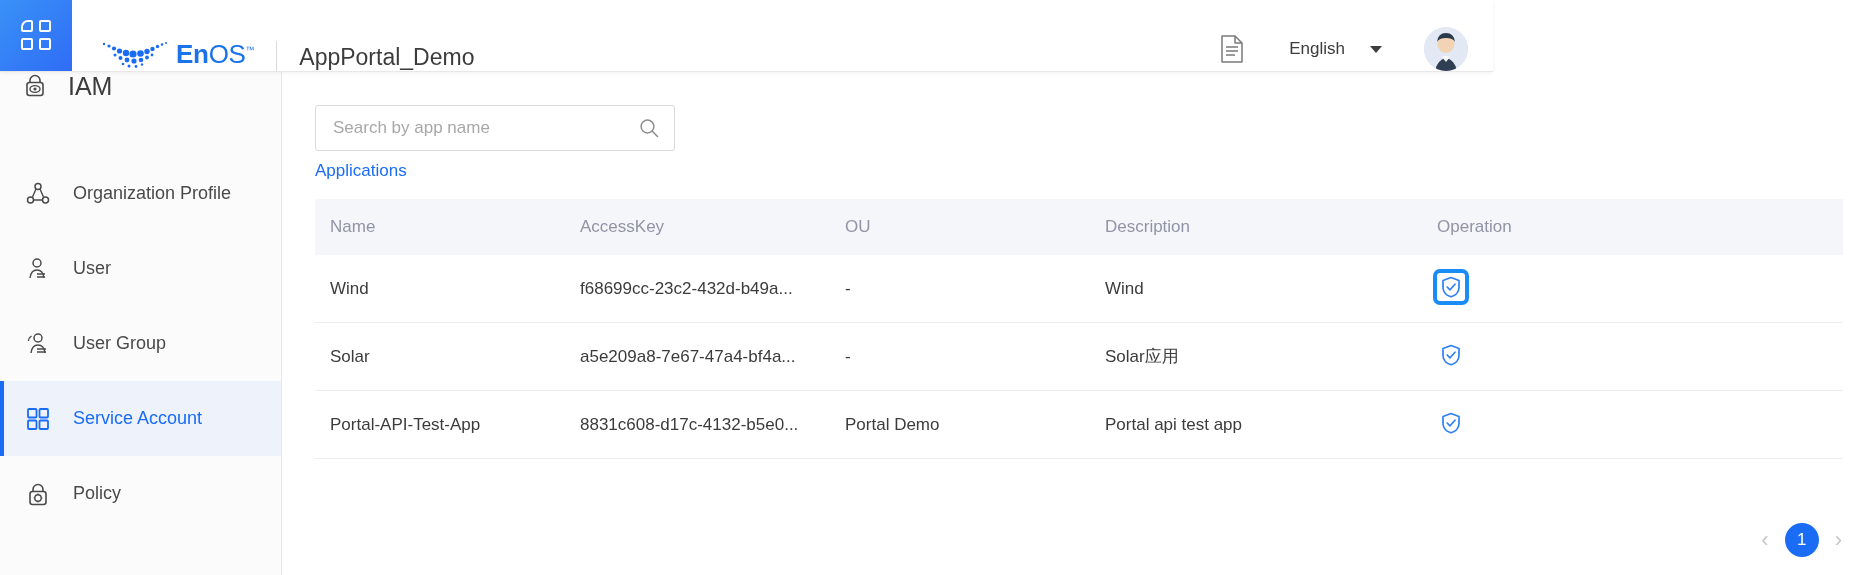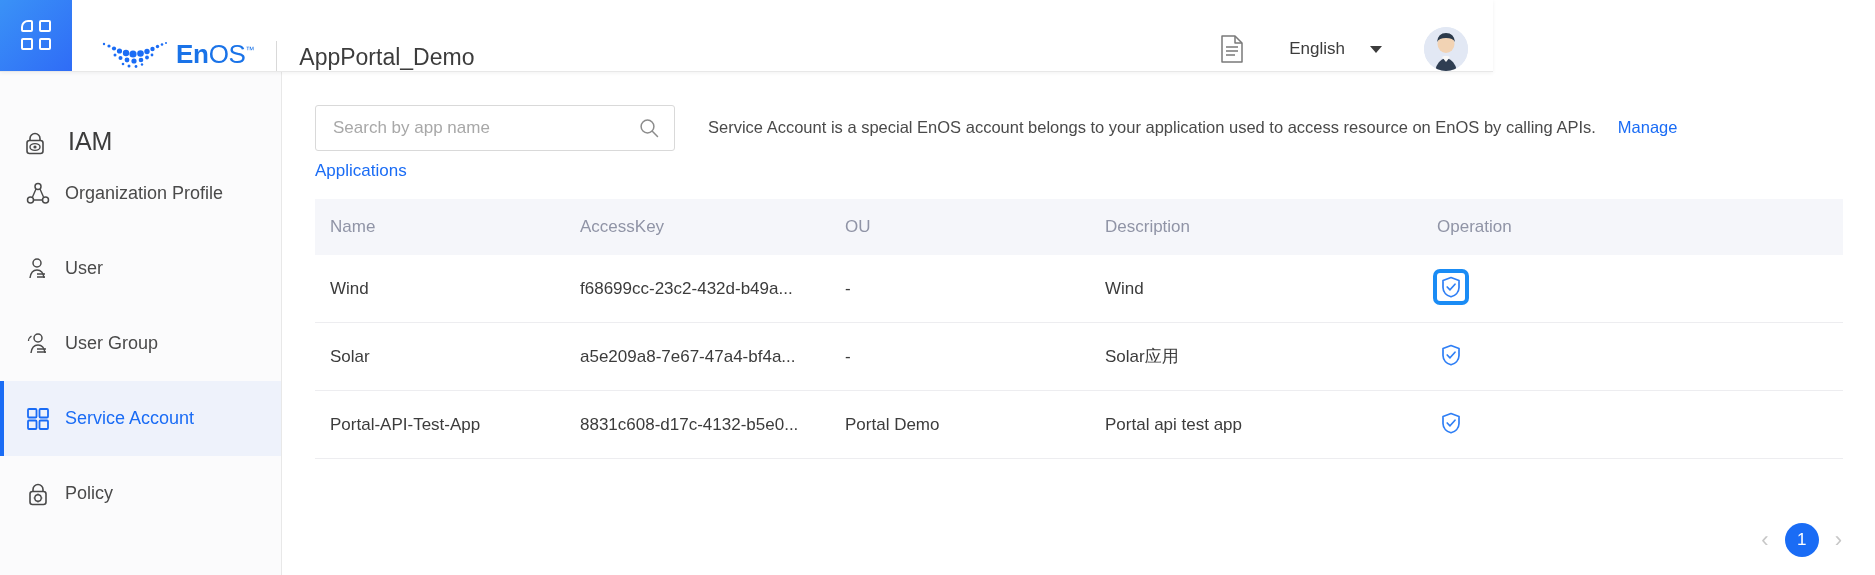--- a/index.html
+++ b/index.html
@@ -64,25 +64,25 @@
     width: 44px; height: 44px; border-radius: 50%;
     background: #dfe6f2; overflow: hidden; position: relative; cursor: pointer;
   }
 
   
   .sidebar {
     position: absolute; left: 0; top: 72px; width: 282px; height: 503px;
     background: #fbfbfc; border-right: 1px solid #e8e8e8;
   }
   .iam-head {
-    display: flex; align-items: flex-end; height: 84px; padding-left: 22px; gap: 20px;
+    display: flex; align-items: flex-start; height: 84px; padding-left: 22px; gap: 20px;
   }
   .iam-title { font-size: 25px; color: #3c3c3c; }
   .nav-item {
-    display: flex; align-items: center; height: 75px; padding-left: 25px; gap: 14px;
+    display: flex; align-items: center; height: 75px; padding-left: 25px; gap: 22px;
     cursor: pointer; position: relative;
   }
   .nav-item .nav-label { font-size: 18px; color: #4a4a4a; }
   .nav-item.active { background: #eef2fb; }
   .nav-item.active::before {
     content: ""; position: absolute; left: 0; top: 0; width: 4px; height: 100%;
     background: #1a6cf5;
   }
   .nav-item.active .nav-label { color: #1a6cf5; }
   .nav-ico { width: 26px; height: 26px; display:flex; align-items:center; justify-content:center; flex:0 0 26px; }
@@ -296,23 +296,20 @@
 
     <div class="toolbar">
       <div class="search-box">
         <input type="text" placeholder="Search by app name" style="">
         <svg width="22" height="22" viewBox="0 0 22 22">
           <circle cx="9.5" cy="9.5" r="6.4" fill="none" stroke="#8c8c8c" stroke-width="1.5"></circle>
           <path d="M14.3 14.3 L19.5 19.5" stroke="#8c8c8c" stroke-width="1.5" stroke-linecap="round"></path>
         </svg>
       </div>
 
-      <div class="banner-text">
-        <span>Service Account is a special EnOS account belongs to your application used to access resource on EnOS by calling APIs.</span><span class="manage-link">Manage</span>
-      </div>
     </div>
 
     <div class="apps-link">Applications</div>
 
     <div class="table">
 
       <div class="t-row t-head">
         <div class="cell c-name">Name</div>
         <div class="cell c-key">AccessKey</div>
         <div class="cell c-ou">OU</div>

